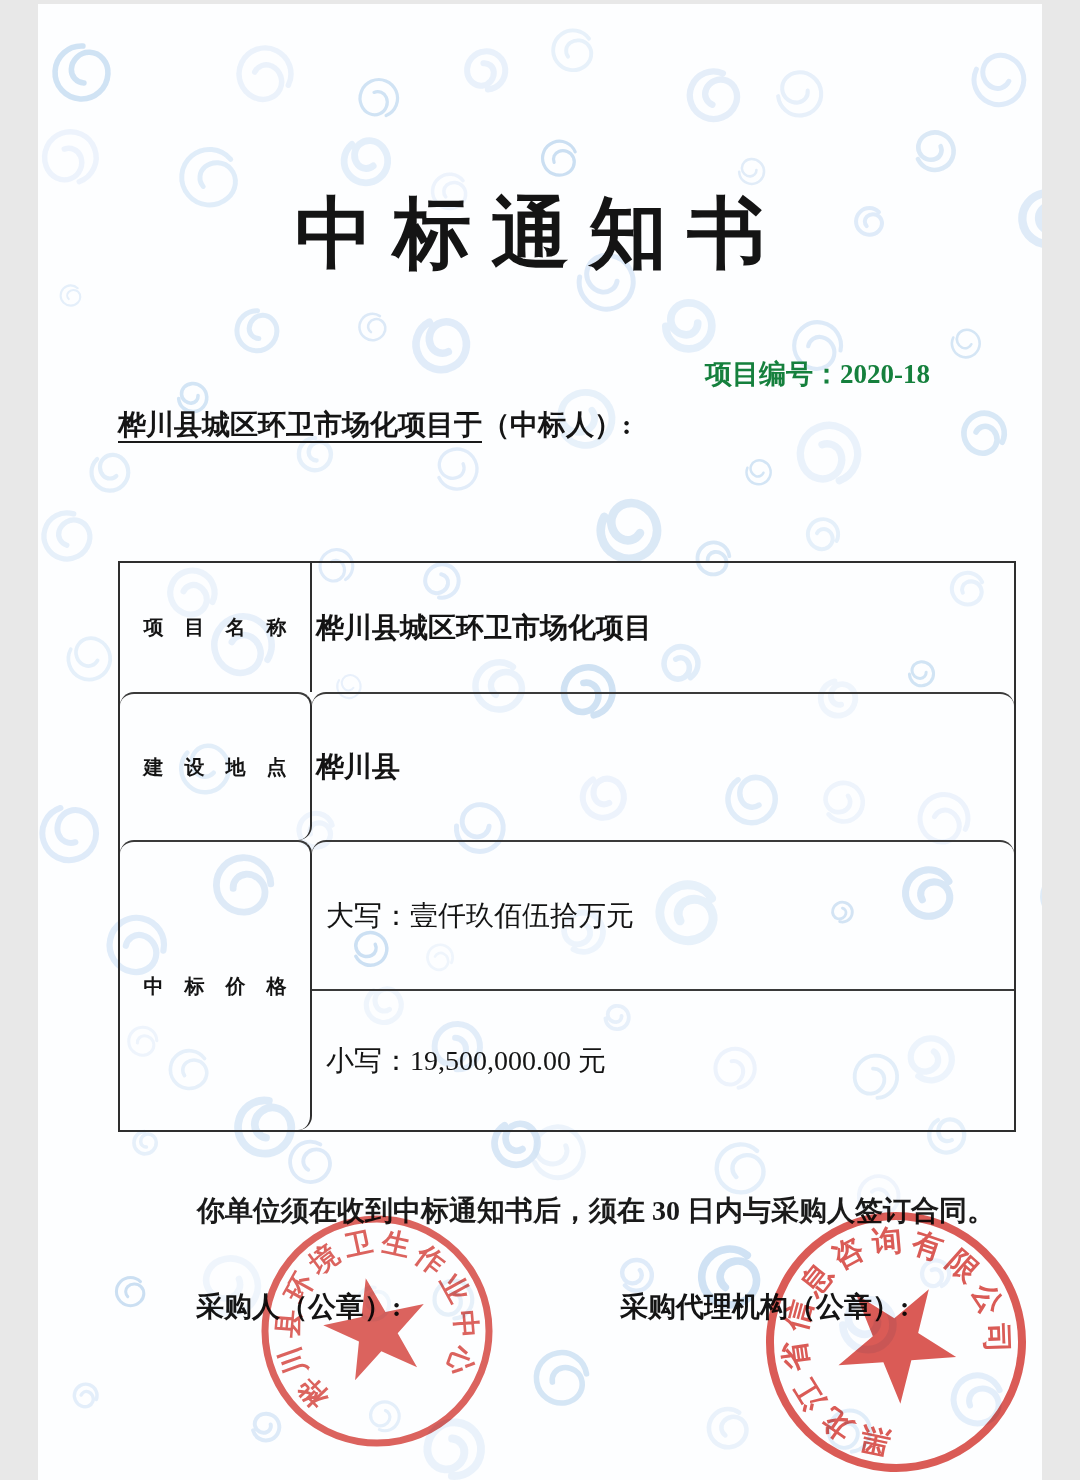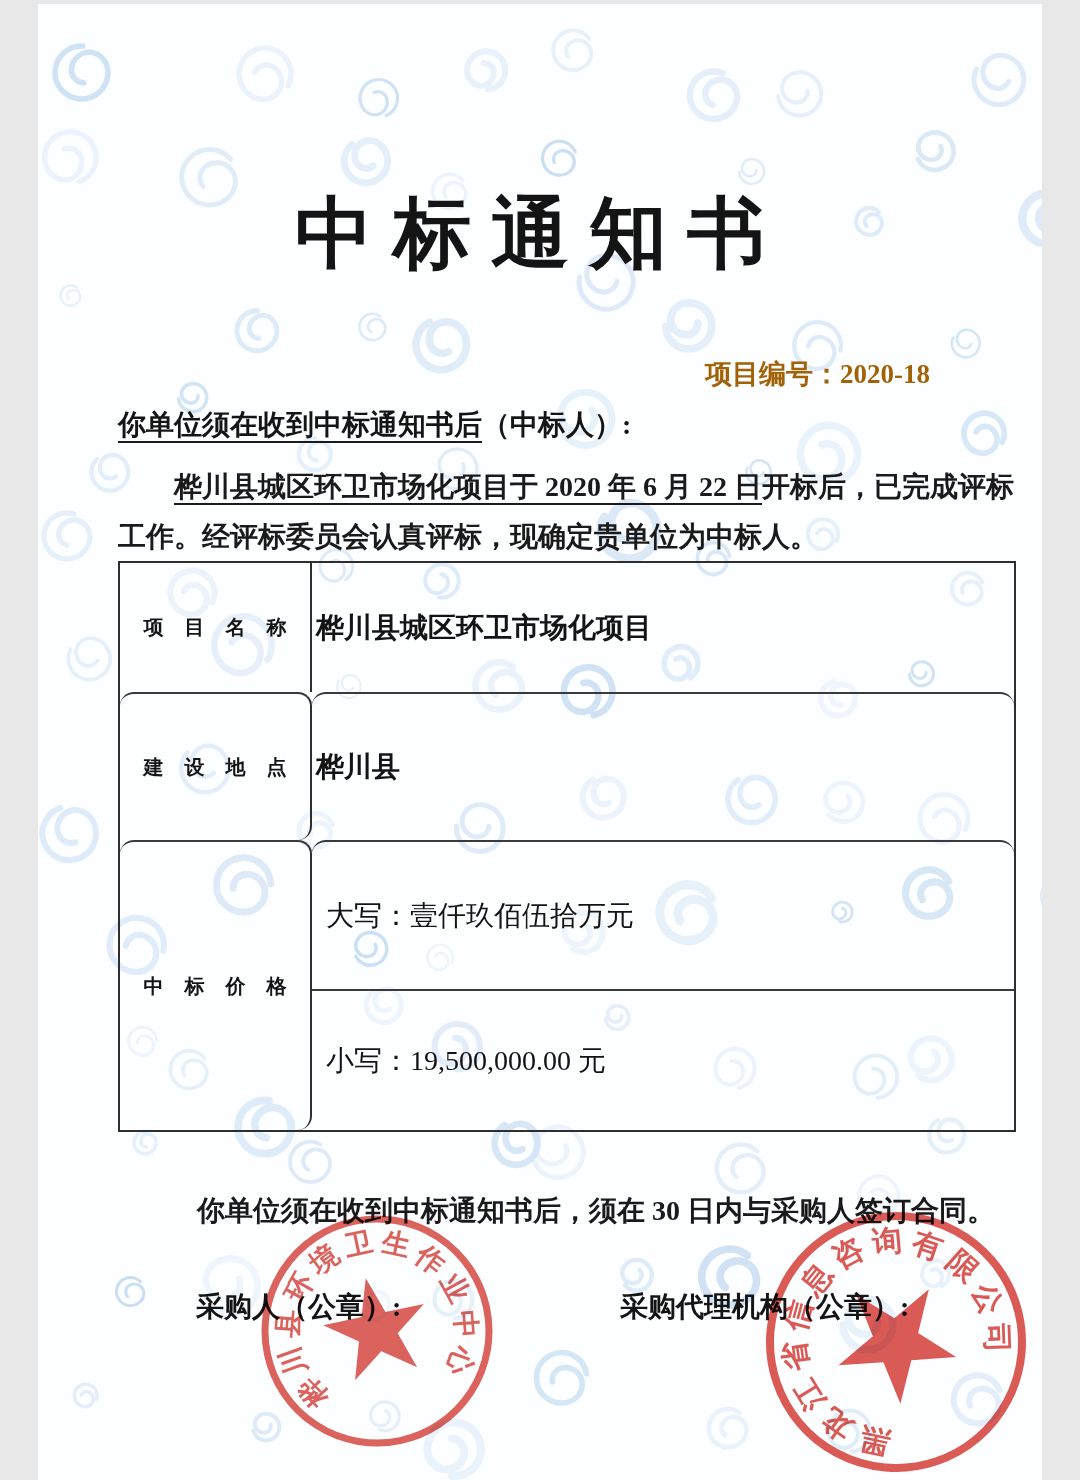--- a/index.html
+++ b/index.html
@@ -15,21 +15,21 @@
   .bg-svg{position:absolute;left:0;top:0;width:1080px;height:1480px;}
   .doc-title{
     position:absolute;top:178px;left:0;width:100%;
     text-align:center;
     font-size:78px;font-weight:600;
     letter-spacing:20px;
     color:#141414;
   }
   .project-no{
     position:absolute;top:352px;right:112px;
-    font-size:27px;font-weight:600;color:#a16207;
+    font-size:27px;font-weight:600;color:#15803d;
   }
   .addressee{
     position:absolute;top:402px;left:80px;
     font-size:28px;font-weight:700;color:#151515;
     white-space:nowrap;
   }
   .u{border-bottom:2px solid #1a1a1a;padding-bottom:1px;}
   .body-para{
     position:absolute;top:458px;left:80px;width:900px;
     font-size:28px;line-height:50px;font-weight:600;
@@ -195,26 +195,23 @@
         <use href="#curl" transform="translate(939.6 1395.4) rotate(337) scale(1.33)" stroke="#d2e3f6" stroke-width="4.5" opacity="0.60"></use>
         <use href="#curl" transform="translate(1031.5 1397.5) rotate(345) scale(0.75)" stroke="#d2e3f6" stroke-width="5.8" opacity="0.50"></use>
       </g>
   </svg>
 
   <div class="doc-title">中标通知书</div>
 
   <div class="project-no">项目编号：2020-18</div>
 
   <div class="addressee">
-    <span class="u">你单位须在收到中标通知书后</span><span>（中标人）:</span>
+    <span class="u">桦川县城区环卫市场化项目于</span><span>（中标人）:</span>
   </div>
 
-  <p class="body-para">
-    <span class="u">桦川县城区环卫市场化项目于 2020 年 6 月 22 日</span><span>开标后，已完成评标工作。经评标委员会认真评标，现确定贵单位为中标人。</span>
-  </p>
 
   <div class="award-table">
     <div class="t-cell t-label">项 目 名 称</div>
     <div class="t-cell t-value">桦川县城区环卫市场化项目</div>
 
     <div class="t-cell t-label b-top">建 设 地 点</div>
     <div class="t-cell t-value b-top">桦川县</div>
 
     <div class="t-cell t-label b-top">中 标 价 格</div>
     <div class="t-cell t-value b-top price-cell">

